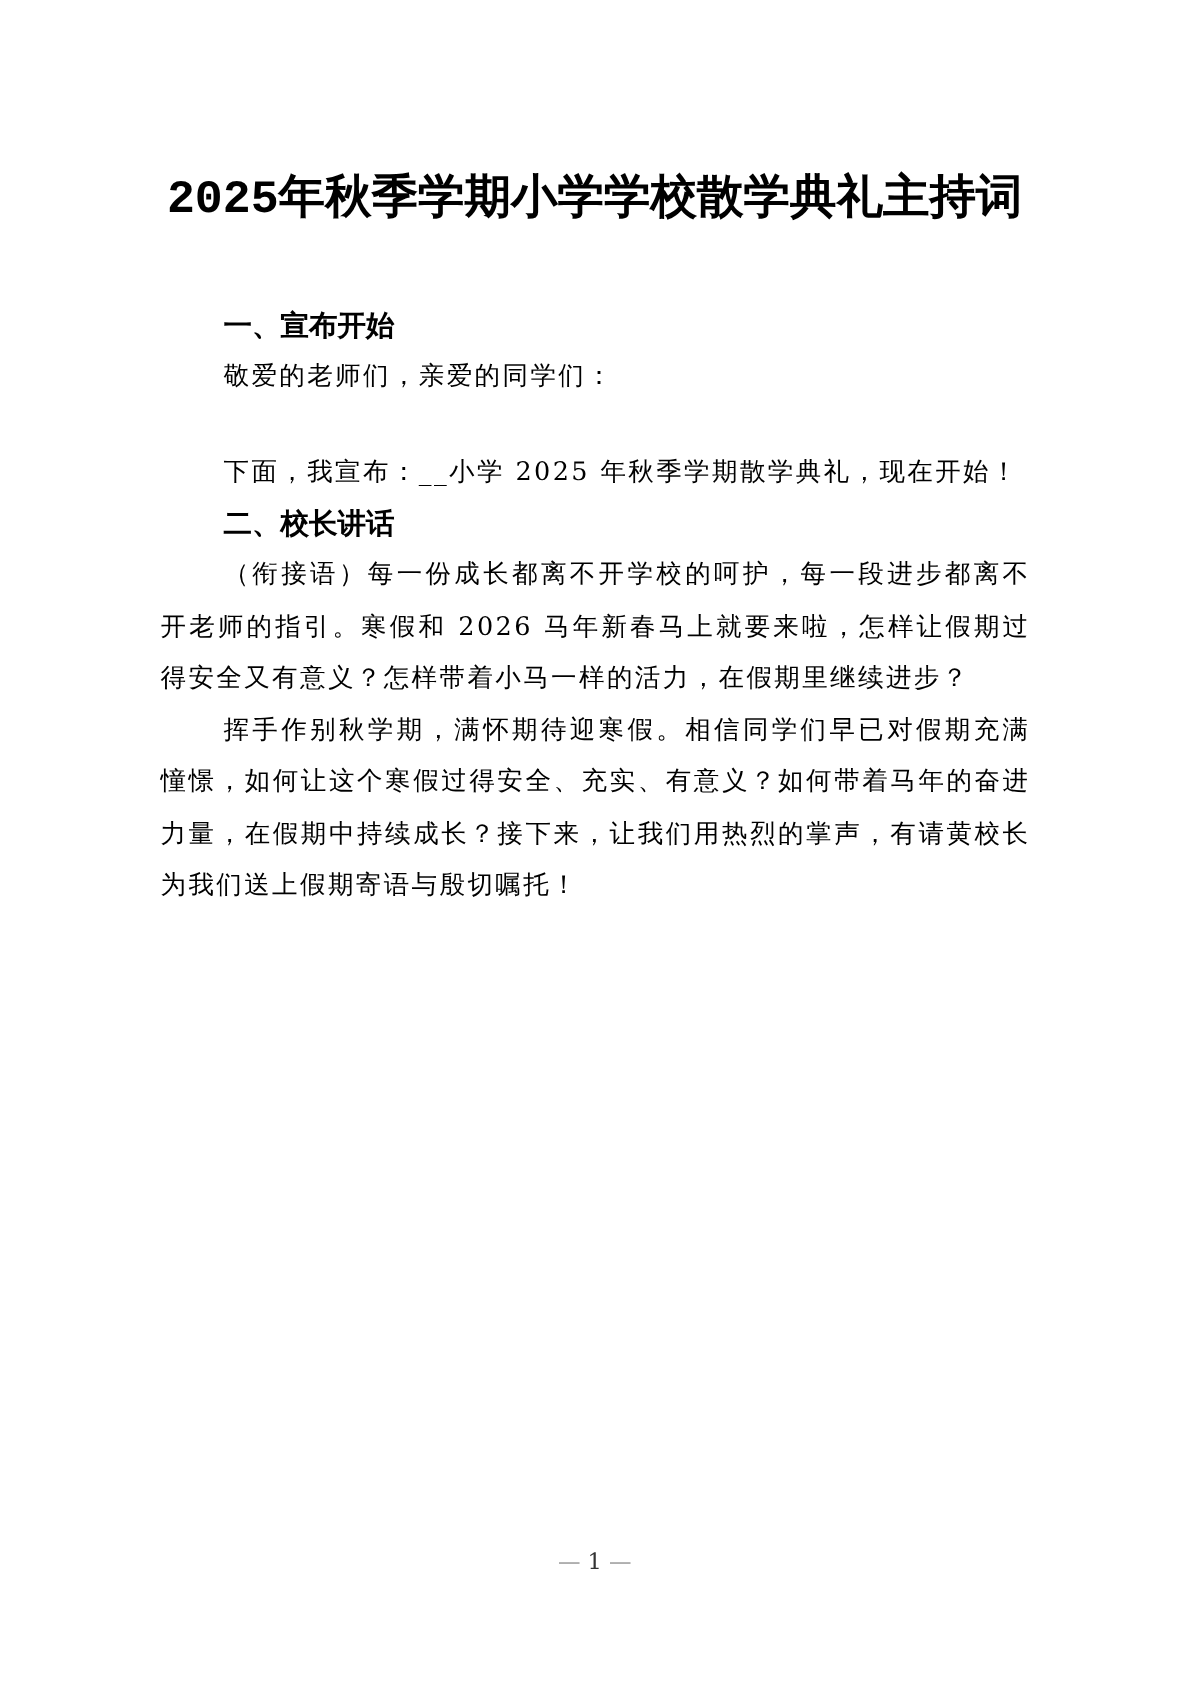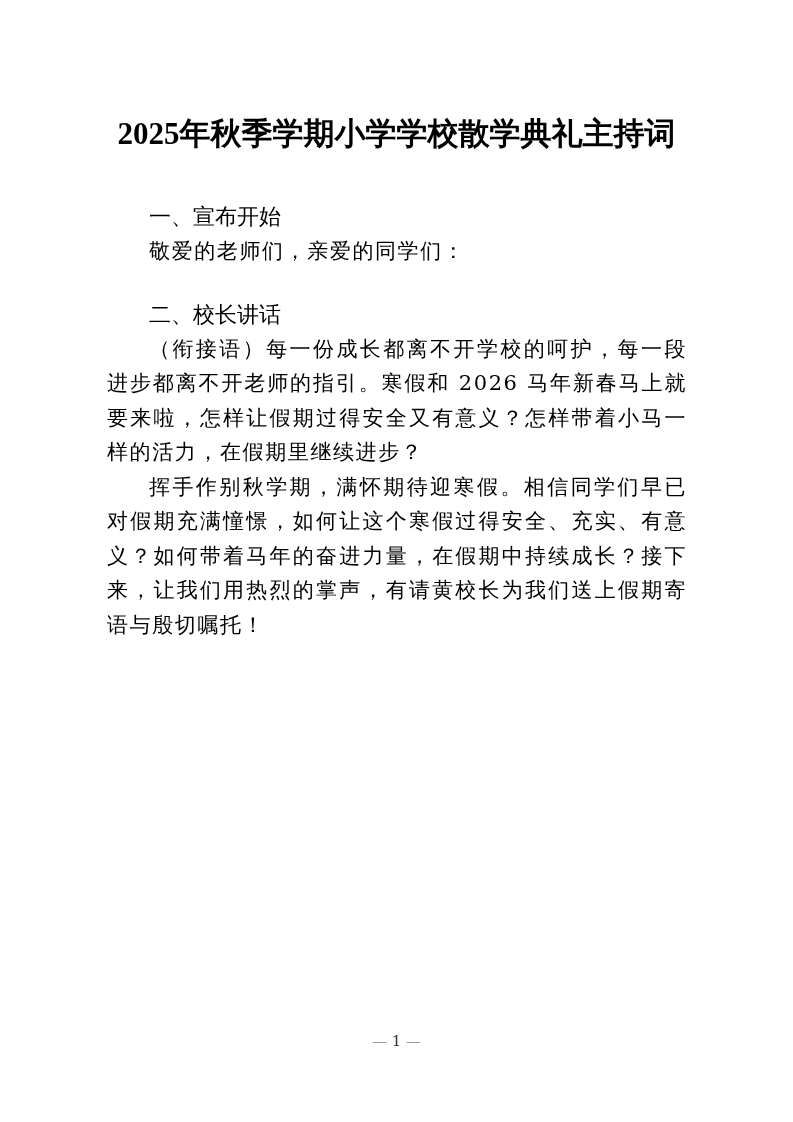--- a/index.html
+++ b/index.html
@@ -4,36 +4,36 @@
   <style>
     html, body { margin: 0; padding: 0; background: #ffffff; }
     body {
       width: 793px; height: 1122px; position: relative; overflow: hidden;
       font-family: "DejaVu Serif", "Liberation Serif", serif;
       color: #000;
     }
     .page-title {
       position: absolute; left: 0; top: 112px; width: 793px;
       text-align: center;
-      font-family: Liberation Serif, serif;
+      font-family: Liberation Mono, monospace;
       font-weight: bold; font-size: 31px; letter-spacing: 0px;
       line-height: 44px;
       white-space: nowrap;
     }
     .content {
       position: absolute; left: 107px; top: 200px; width: 580px;
     }
     .heading {
       font-family: "DejaVu Sans", "Liberation Sans", sans-serif;
-      font-weight: normal; font-size: 22px;
+      font-weight: bold; font-size: 19px;
       height: 34px; line-height: 34px;
       padding-left: 42px;
     }
     .para {
-      font-size: 21px;
+      font-size: 17px;
       line-height: 34.5px;
       text-indent: 42px;
       text-align: justify;
       letter-spacing: 1.6px;
       margin: 0;
     }
     .spacer { height: 29px; }
     .page-number {
       position: absolute; left: 0; top: 1032px; width: 793px;
       text-align: center; font-size: 15px; color: #333;
@@ -42,20 +42,21 @@
   </style>
 </head>
 <body>
 
 <div class="page-title">2025年秋季学期小学学校散学典礼主持词</div>
 
 <div class="content">
   <div class="heading">一、宣布开始</div>
   <p class="para">敬爱的老师们，亲爱的同学们：</p>
   <div class="spacer"></div>
+  <p class="para">下面，我宣布：__小学 2025 年秋季学期散学典礼，现在开始！</p>
 
   <div class="heading">二、校长讲话</div>
   <p class="para">（衔接语）每一份成长都离不开学校的呵护，每一段进步都离不开老师的指引。寒假和 2026 马年新春马上就要来啦，怎样让假期过得安全又有意义？怎样带着小马一样的活力，在假期里继续进步？</p>
   <p class="para">挥手作别秋学期，满怀期待迎寒假。相信同学们早已对假期充满憧憬，如何让这个寒假过得安全、充实、有意义？如何带着马年的奋进力量，在假期中持续成长？接下来，让我们用热烈的掌声，有请黄校长为我们送上假期寄语与殷切嘱托！</p>
 </div>
 
 <div class="page-number">
   <span class="dash">—</span>
   <span>1</span>
   <span class="dash">—</span>

